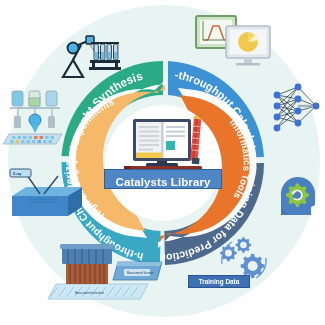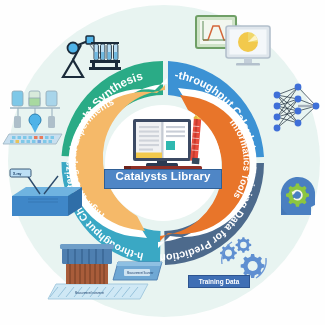--- a/index.html
+++ b/index.html
@@ -15,21 +15,21 @@
   }
   svg.layer{position:absolute;left:0;top:0;width:325px;height:325px;}
   .seglabel{
     font-family:"Liberation Sans", sans-serif;
     fill:#ffffff;font-weight:bold;
   }
   .center-badge{
     position:absolute;
     left:104px;top:169px;width:118px;height:20px;
     background:#4f86c6;border:1.2px solid #2f5f95;
-    display:flex;align-items:flex-start;justify-content:center;
+    display:flex;align-items:flex-end;justify-content:center;
     box-sizing:border-box;
   }
   .center-badge span{
     color:#ffffff;font-size:11.5px;font-weight:bold;letter-spacing:.1px;
     font-family:"Liberation Sans", sans-serif;white-space:nowrap;
   }
   .td-badge{
     position:absolute;left:188px;top:275px;width:62px;height:13px;
     background:#3f6fb5;border:1px solid #2d5490;
     display:flex;align-items:center;justify-content:center;box-sizing:border-box;

